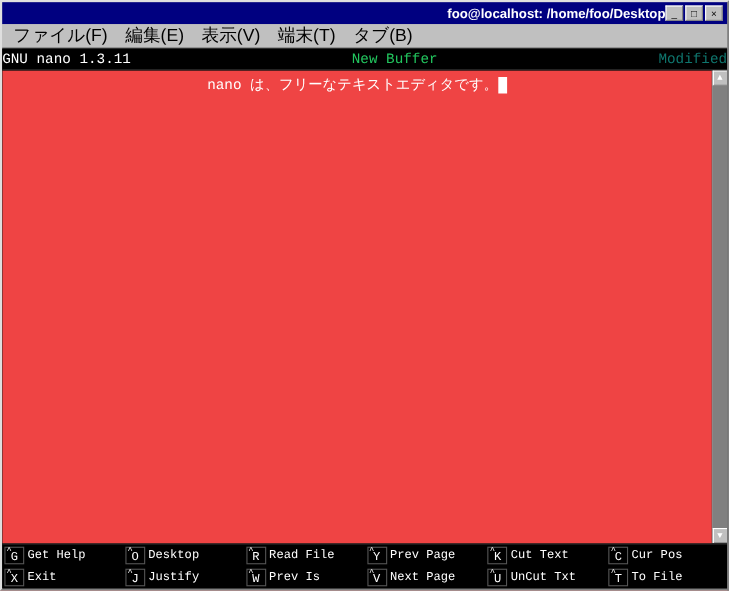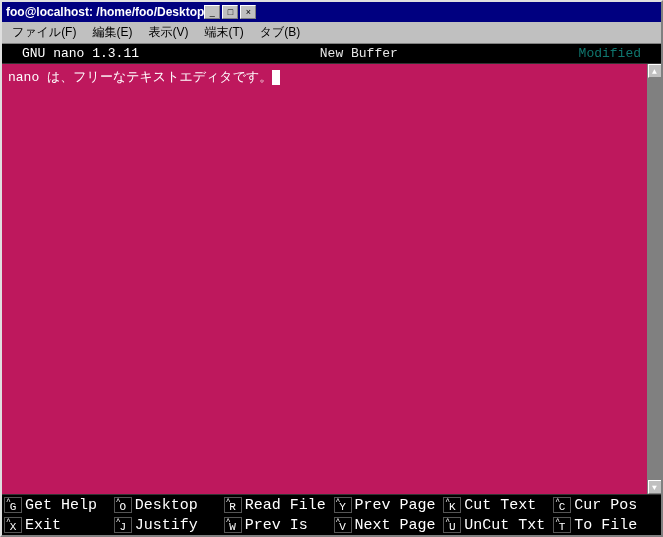--- a/index.html
+++ b/index.html
@@ -23,21 +23,21 @@
     }
 
     .title-bar {
       background: #000080;
       color: white;
       font-size: 12px;
       font-family: Arial, sans-serif;
       padding: 2px 4px;
       display: flex;
       align-items: center;
-      justify-content: flex-start;
+      justify-content: flex-end;
       height: 20px;
       flex-shrink: 0;
     }
 
     .title-bar-text {
       font-weight: bold;
     }
 
     .title-bar-buttons {
       display: flex;
@@ -63,21 +63,21 @@
     }
 
     .menu-bar {
       background: #c0c0c0;
       display: flex;
       align-items: center;
       height: 22px;
       padding: 2px 2px;
       flex-shrink: 0;
       font-family: Arial, sans-serif;
-      font-size: 12px;
+      font-size: 16px;
       border-bottom: 1px solid #808080;
     }
 
     .menu-item {
       padding: 2px 8px;
       cursor: pointer;
       white-space: nowrap;
     }
 
     
@@ -88,51 +88,52 @@
       background: black;
       color: white;
       font-family: 'Courier New', Courier, monospace;
       font-size: 13px;
       overflow: hidden;
     }
 
     .nano-header {
       background: black;
       color: white;
-      padding: 1px 20px;
+      padding: 1px 0;
       font-size: 13px;
       display: flex;
       justify-content: space-between;
       align-items: center;
       border-bottom: 1px solid #333;
       height: 20px;
       flex-shrink: 0;
     }
 
     .nano-header-left {
       color: white;
     }
 
     .nano-header-center {
-      color: #e5e5e5;
+      color: #22c55e;
       text-align: left;
     }
 
     .nano-header-right {
       color: #0f766e;
     }
 
     .nano-content {
       flex: 1;
-      background: #be185d;
+      background: #ef4444;
       color: white;
       padding: 4px 6px;
       font-size: 13px;
       overflow: hidden;
       position: relative;
+      text-align: center;
     }
 
     .cursor-block {
       display: inline-block;
       background: white;
       width: 8px;
       height: 15px;
       vertical-align: text-bottom;
     }
 
@@ -215,21 +216,21 @@
       top: -1px;
       left: 1px;
     }
 
     .shortcut-key .main-char {
       font-size: 11px;
       margin-top: 4px;
     }
 
     .shortcut-label {
-      font-size: 15px;
+      font-size: 11px;
       color: white;
     }
   </style>
 </head>
 <body>
 
 <div class="window">
 
   <div class="title-bar">
     <span class="title-bar-text">foo@localhost: /home/foo/Desktop</span>

